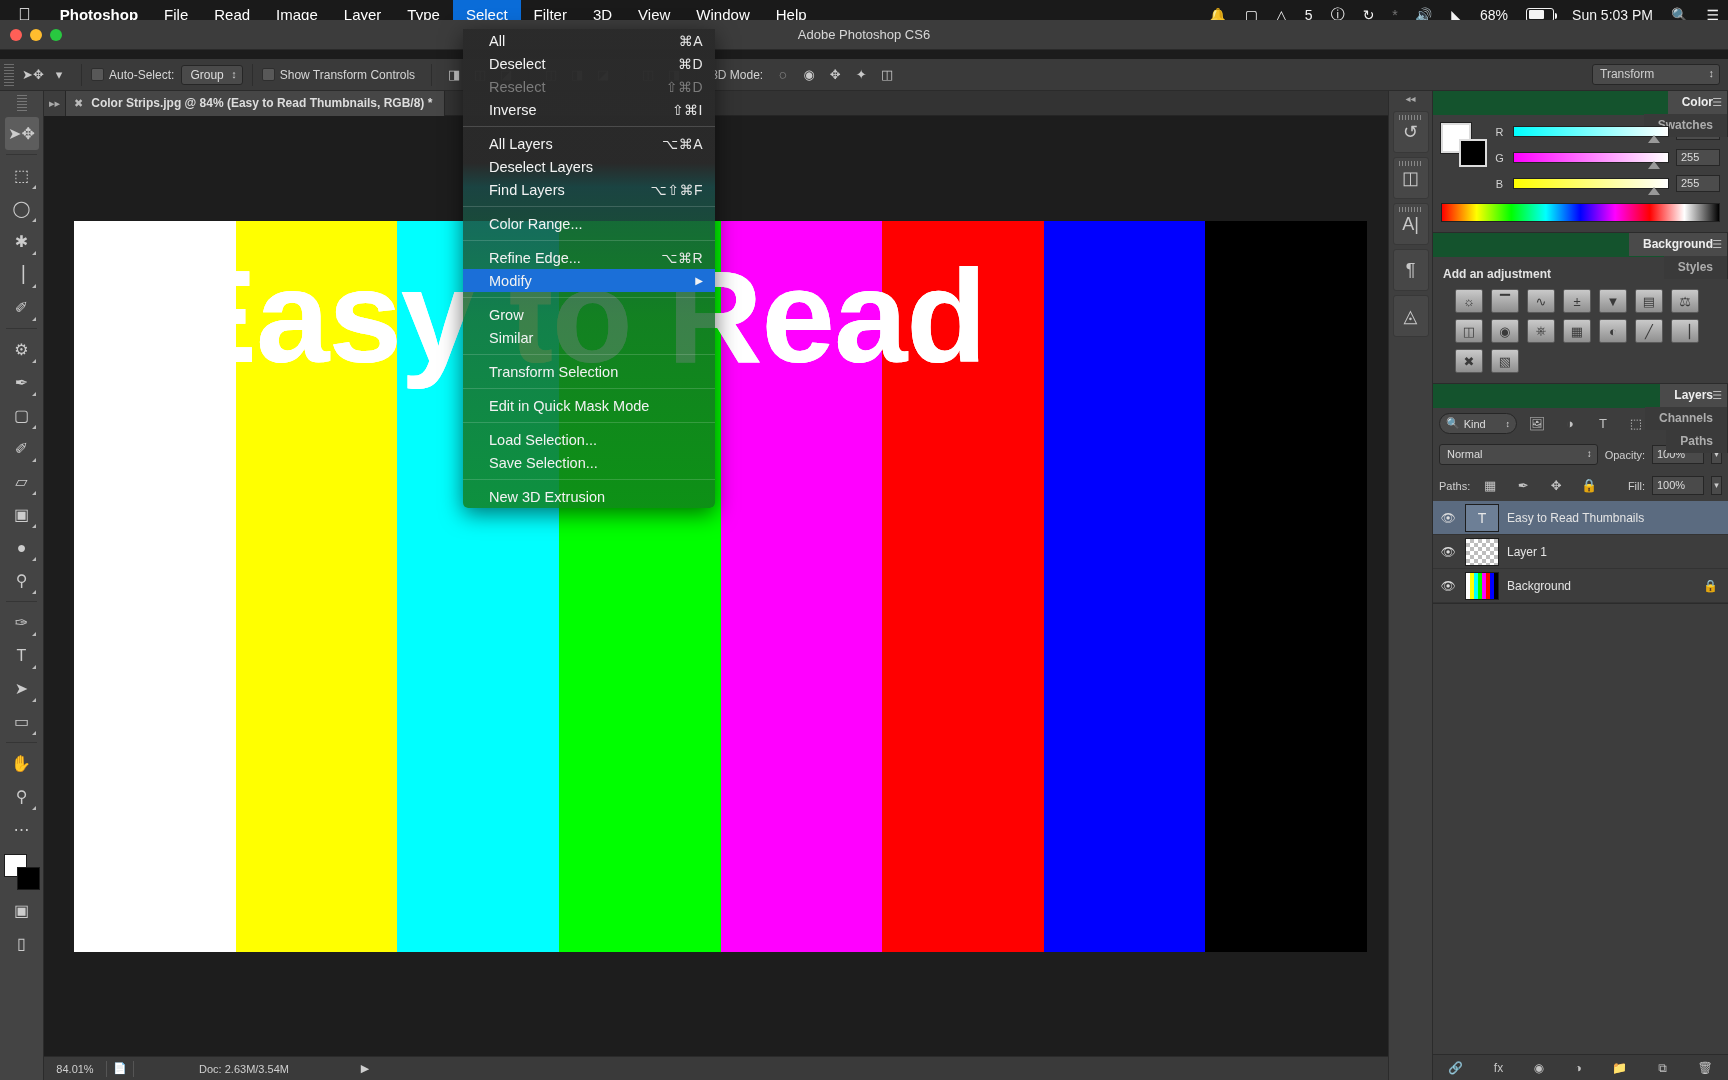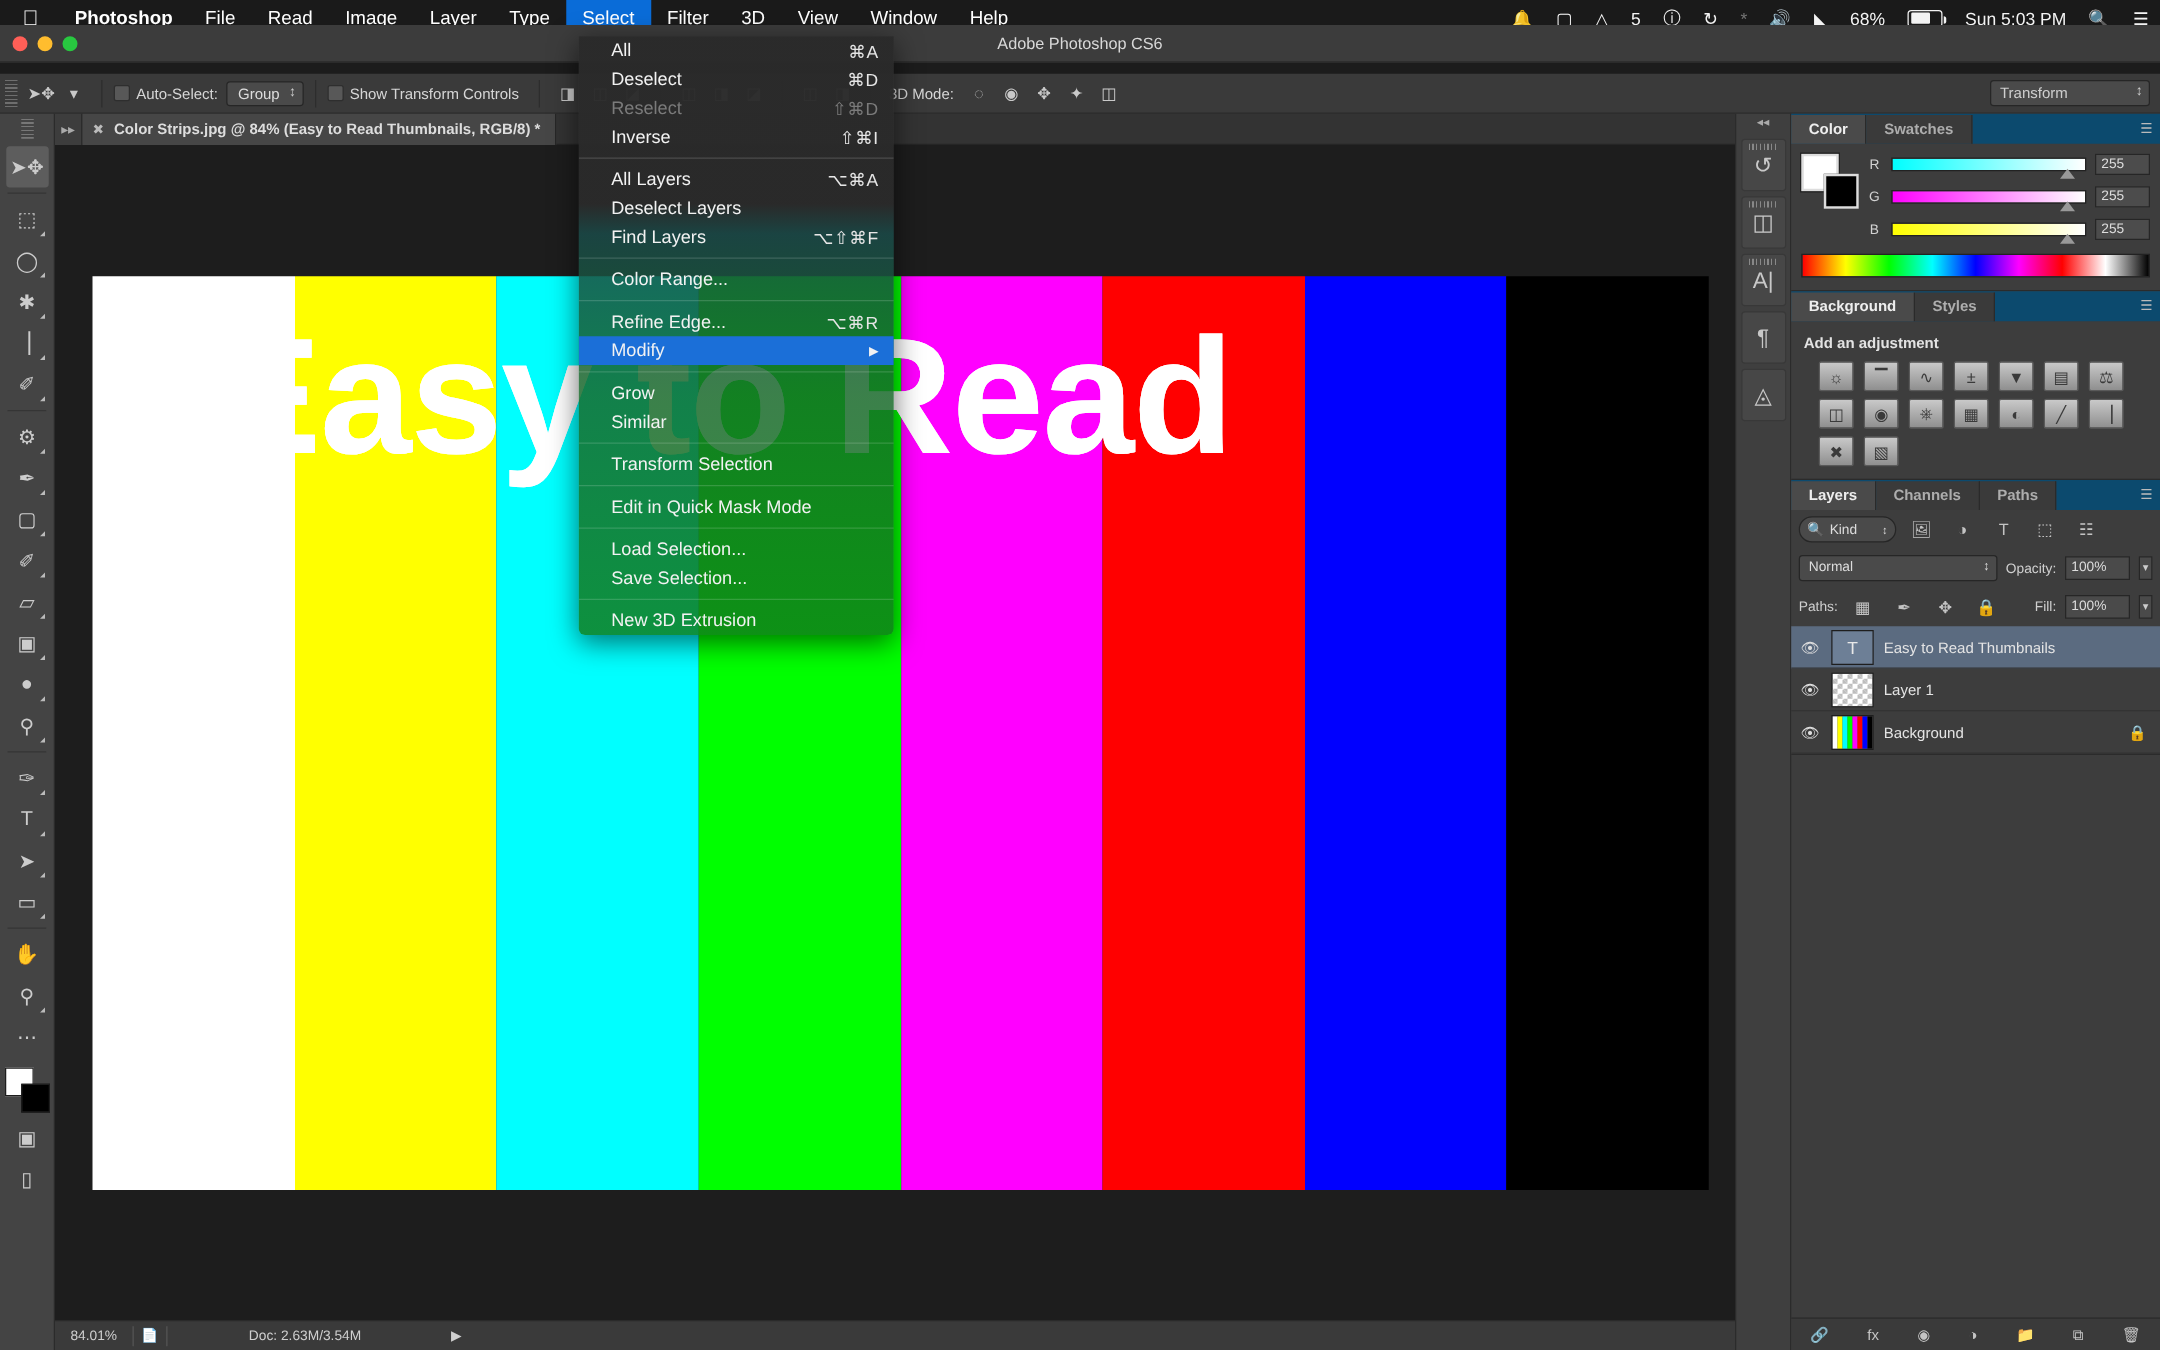--- a/index.html
+++ b/index.html
@@ -119,22 +119,22 @@
   .icbtn { width:36px; height:42px; margin:4px auto; background:#474747;
            border:1px solid #383838; border-radius:3px; position:relative;
            display:flex; align-items:center; justify-content:center; color:#c8c8c8; font-size:18px;}
   .icbtn .gg { position:absolute; top:3px; left:50%; transform:translateX(-50%);
                width:24px; height:5px;
                background:repeating-linear-gradient(to right,#888 0 1px,transparent 1px 3px);}
 
   .dock { position:absolute; right:0; top:91px; width:296px; bottom:0;
           background:#3d3d3d; border-left:1px solid #2b2b2b; }
   .panel { border-bottom:1px solid #2b2b2b; background:#3d3d3d; }
-  .ptabs { display:flex; align-items:flex-end; height:24px; background:#0c4a6e;
-           position:relative; }
+  .ptabs { display:flex; align-items:flex-end; height:24px; background:#14532d;
+           position:relative;flex-direction:column; }
   .ptab { padding:4px 14px 5px; font-size:12px; color:#adadad; background:#3a3a3a;
           border-right:1px solid #2a2a2a; font-weight:bold; }
   .ptab.on { background:#4a4a4a; color:#eee; }
   .pmenu { position:absolute; right:6px; top:5px; color:#bbb; font-size:11px; }
   .pbody { padding:8px 8px 10px; }
 
   
   .colorrow { display:flex; align-items:center; gap:7px; margin-bottom:9px; }
   .colorrow .ch { width:13px; text-align:center; color:#d2d2d2; font-size:11px; }
   .slider { flex:1; height:11px; border:1px solid #222; position:relative; }

